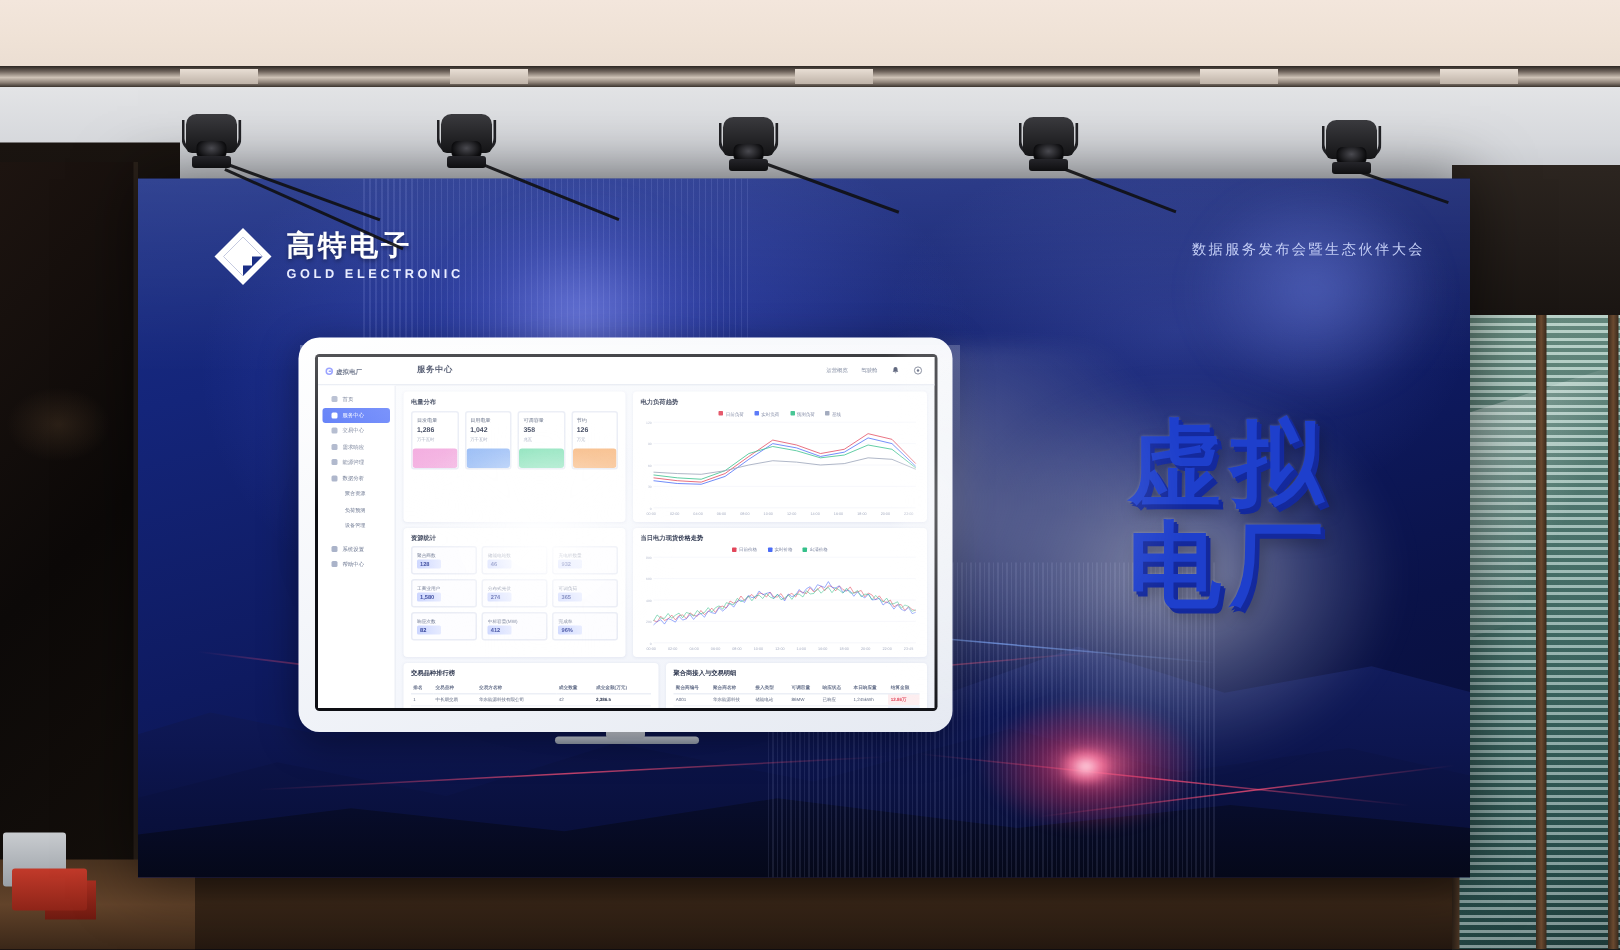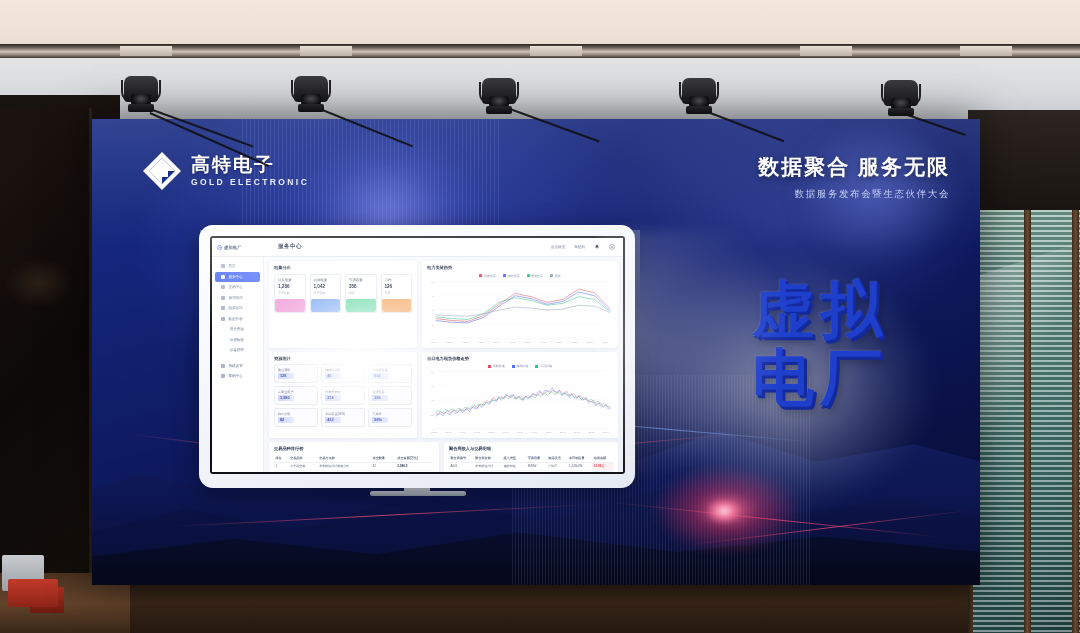--- a/index.html
+++ b/index.html
@@ -443,21 +443,20 @@
           <path d="M20,7 L33,20 L26,20 L26,26 L20,26 L20,33 L7,20 Z" fill="#ffffff"></path>
         </svg>
       </div>
       <div>
         <div class="brand-cn">高特电子</div>
         <div class="brand-en">GOLD ELECTRONIC</div>
       </div>
     </div>
 
     <div class="headline-block">
-      <div class="headline">数据聚合 服务无限</div>
       <div class="subline">数据服务发布会暨生态伙伴大会</div>
     </div>
 
     <div class="bigtext-halo"></div>
     <div class="bigtext">
       <div class="ln">虚拟</div>
       <div class="ln ln2">电厂</div>
     </div>
   </div>
 

